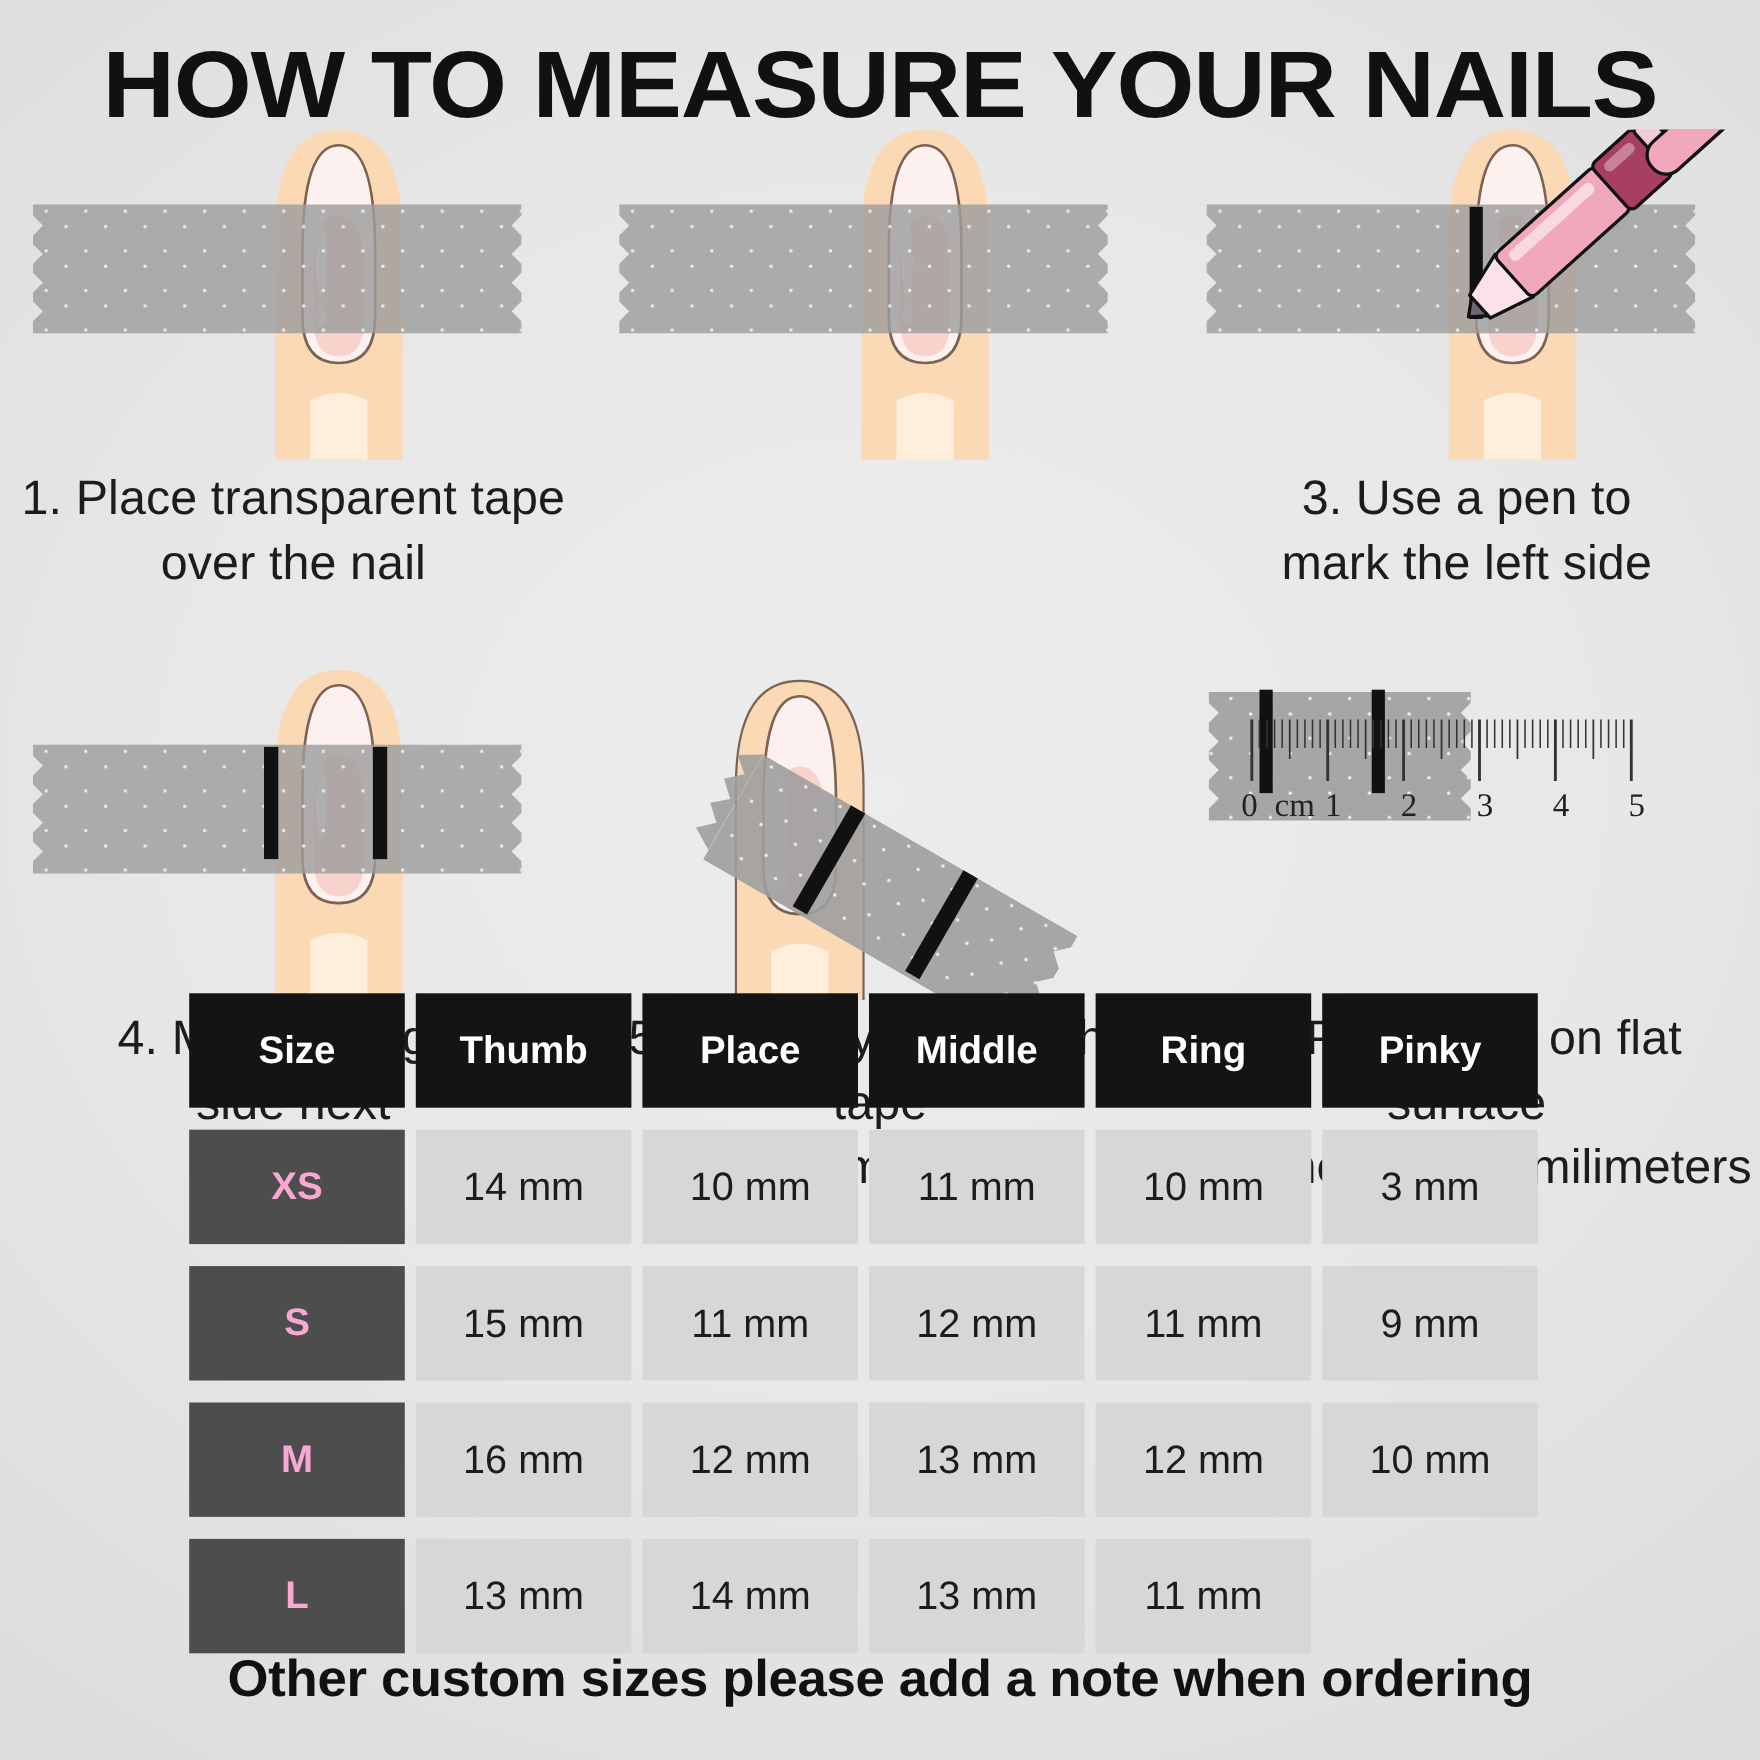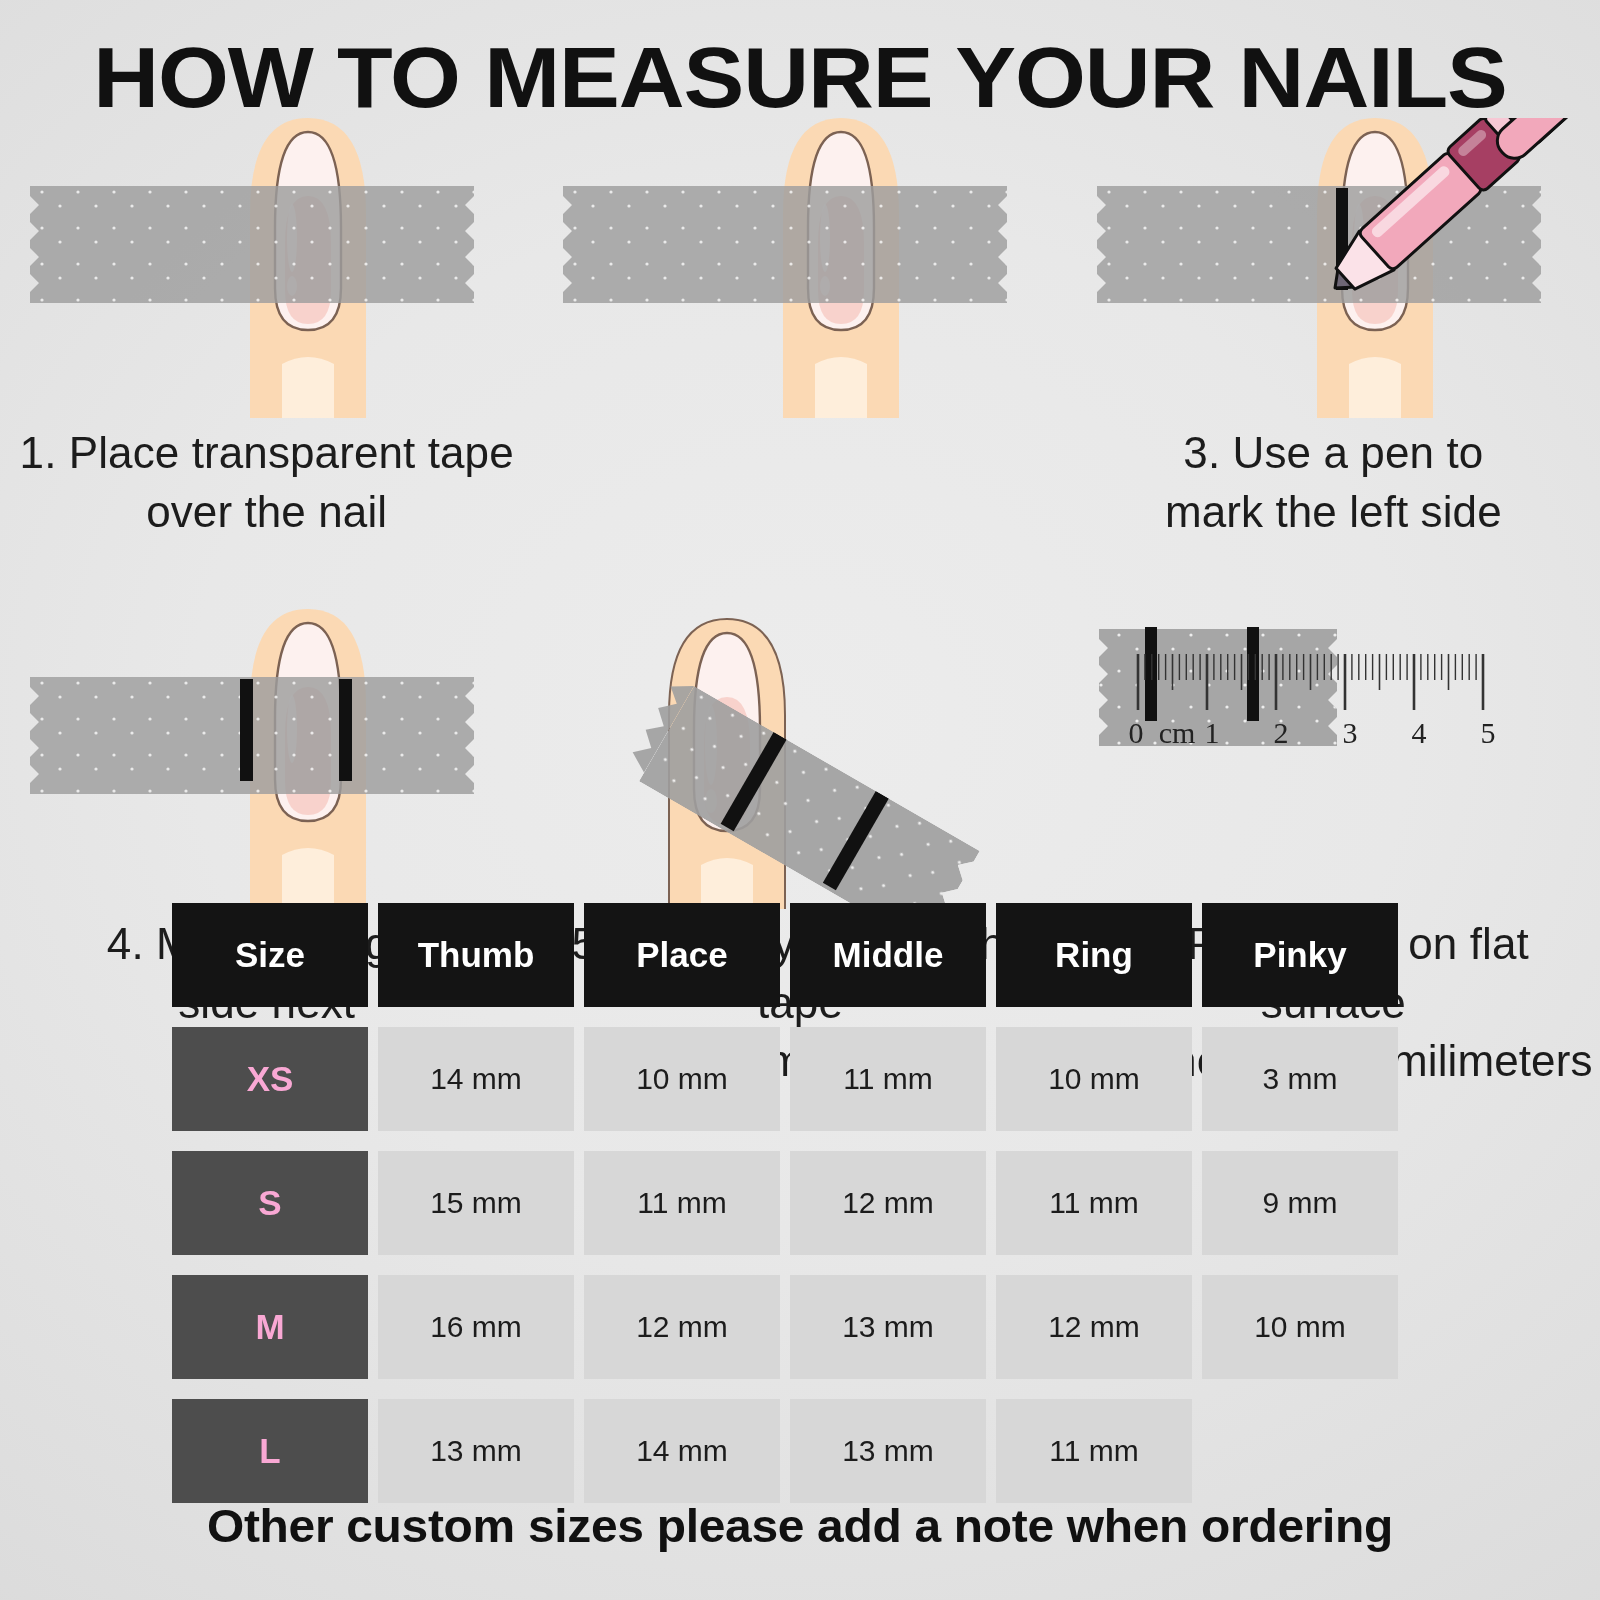--- a/index.html
+++ b/index.html
@@ -27,21 +27,21 @@
     margin-top:6px; text-align:center; font-size:44px; line-height:1.33;
     color:#1c1c1c; font-weight:300; letter-spacing:.1px;
     font-family:"Liberation Sans", sans-serif;
   }
 
   
   .table { position:absolute; left:172px; top:903px; width:1266px; }
   .trow { display:flex; gap:10px; margin-bottom:20px; }
   .cell {
     height:104px; display:flex; align-items:center; justify-content:center;
-    font-size:30px; color:#1c1c1c; font-weight:300;
+    font-size:36px; color:#1c1c1c; font-weight:300;
   }
   .c-size { width:196px; }
   .c-fing { width:196px; }
   .hdr { background:#141414; color:#fff; font-weight:700; font-size:35px; }
   .szcell { background:#4d4d4d; color:#f9a8d4; font-weight:700; font-size:35px; }
   .datacell { background:#d7d7d7; }
 
   
   .footer {
     position:absolute; left:0; top:1498px; width:1600px; text-align:center;

